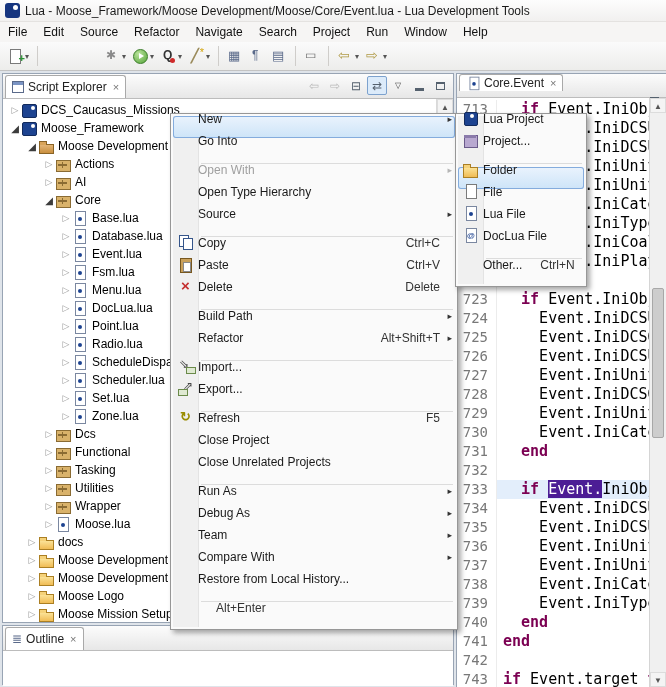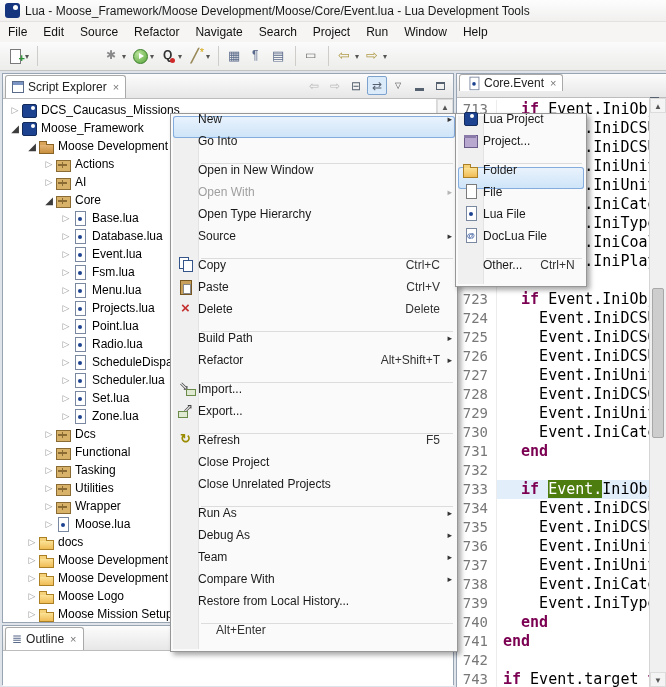--- a/index.html
+++ b/index.html
@@ -103,21 +103,21 @@
   .etab{display:flex;align-items:center;height:22px;margin-left:2px;background:#fff;border:1px solid #a9a9a9;border-bottom:none;
     border-radius:3px 3px 0 0;padding:0 6px;font-size:12px;color:#222;white-space:nowrap;}
   .eicon{transform:scale(.9);margin-right:2px;}
   .etools{margin-left:auto;display:flex;align-items:center;height:24px;padding-right:2px;}
   .ebody{position:absolute;left:0;right:17px;top:24px;bottom:0;overflow:hidden;background:#fff;padding-top:2px;}
   .eline{display:flex;height:19px;font-family:"DejaVu Sans Mono",monospace;font-size:15px;line-height:19px;white-space:pre;}
   .lnum{flex:0 0 40px;text-align:right;padding-right:8px;color:#787878;font-size:14px;background:#fff;border-right:1px solid #ececec;}
   .lcode{flex:1;padding-left:6px;color:#000;overflow:hidden;}
   .eline.cur .lcode{background:#e3eefb;}
   .kw{color:#7b0052;font-weight:bold;}
-  .sel{background:#4d7c0f;color:#fff;}
+  .sel{background:#4c1d95;color:#fff;}
   .escroll{position:absolute;right:0;top:24px;bottom:0;width:17px;background:#f0f0f0;border-left:1px solid #d5d5d5;}
 
   
   .cmenu{position:absolute;background:#fafafa;border:1px solid #979797;box-shadow:3px 3px 5px rgba(0,0,0,.35);
     padding:2px;z-index:50;}
   .cmenu::before{content:"";position:absolute;left:2px;top:2px;bottom:2px;width:25px;background:#f0f0f0;border-right:1px solid #e3e3e3;}
   .main-menu{left:170px;top:113px;width:288px;}
   .newsub{left:455px;top:113px;width:132px;z-index:51;}
   .mitem{position:relative;display:flex;align-items:center;height:22px;padding:0 3px 16px 3px;font-size:12px;color:#1a1a1a;border-radius:3px;}
   .mitem.hl{background:linear-gradient(#eaf3fd,#cde4f8);box-shadow:inset 0 0 0 1px #84acdd;}
@@ -304,21 +304,21 @@
           <span class="tlabel">Fsm.lua</span>
         </div>
         <div class="trow" style="padding-left: 57px;">
           <span class="arrow collapsed">▷</span>
           <span class="ticon ti-lua-file"></span>
           <span class="tlabel">Menu.lua</span>
         </div>
         <div class="trow" style="padding-left: 57px;">
           <span class="arrow collapsed">▷</span>
           <span class="ticon ti-lua-file"></span>
-          <span class="tlabel">Projects.lua</span>
+          <span class="tlabel">DocLua.lua</span>
         </div>
         <div class="trow" style="padding-left: 57px;">
           <span class="arrow collapsed">▷</span>
           <span class="ticon ti-lua-file"></span>
           <span class="tlabel">Point.lua</span>
         </div>
         <div class="trow" style="padding-left: 57px;">
           <span class="arrow collapsed">▷</span>
           <span class="ticon ti-lua-file"></span>
           <span class="tlabel">Radio.lua</span>
@@ -482,26 +482,20 @@
       <span class="maccel"></span>
       <span class="marrow">▸</span>
     </div>
     <div class="mitem">
       <span class="micon"></span>
       <span class="mlabel">Go Into</span>
       <span class="maccel"></span>
       <span class="marrow"></span>
     </div>
     <div class="msep"></div>
-    <div class="mitem">
-      <span class="micon"></span>
-      <span class="mlabel">Open in New Window</span>
-      <span class="maccel"></span>
-      <span class="marrow"></span>
-    </div>
     <div class="mitem dis">
       <span class="micon"></span>
       <span class="mlabel">Open With</span>
       <span class="maccel"></span>
       <span class="marrow">▸</span>
     </div>
     <div class="mitem">
       <span class="micon"></span>
       <span class="mlabel">Open Type Hierarchy</span>
       <span class="maccel"></span>

